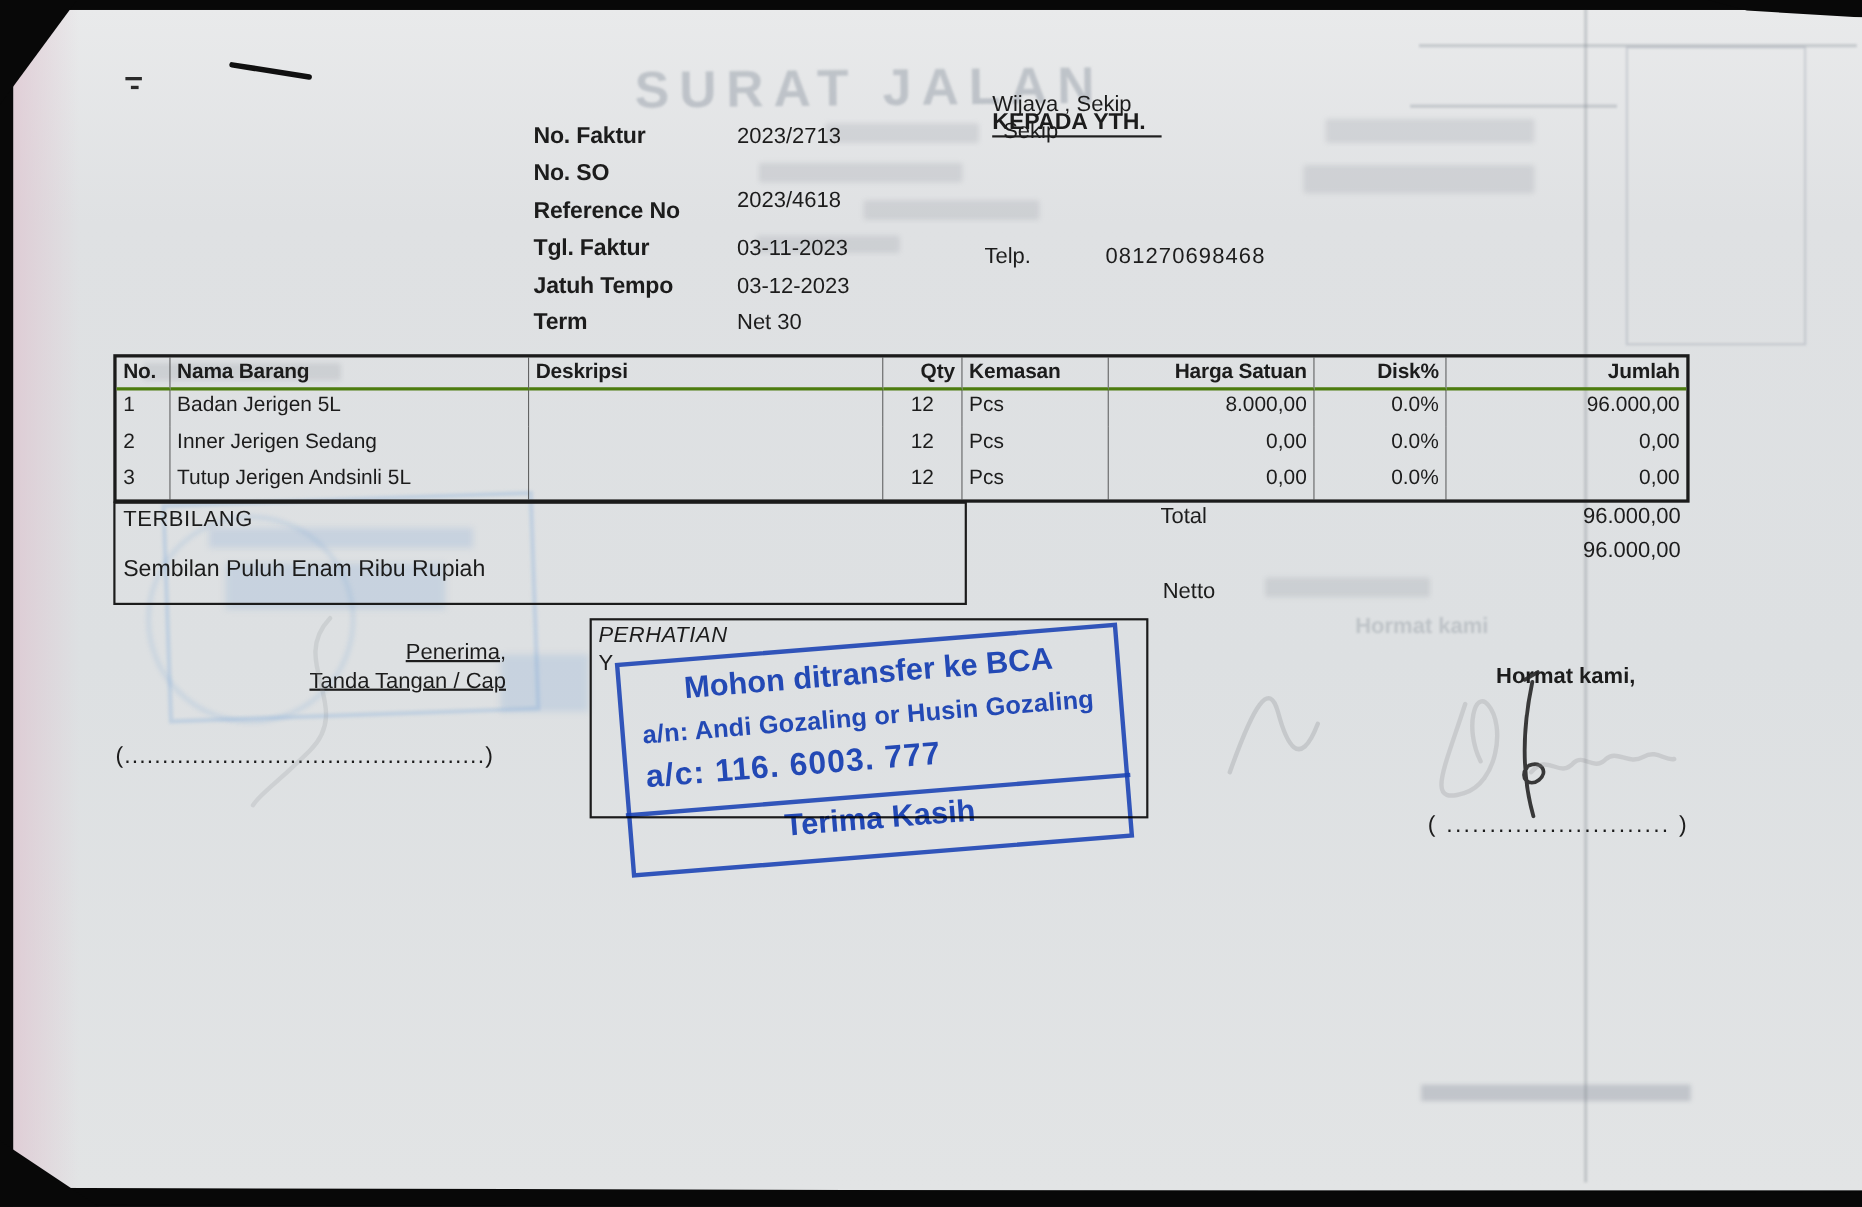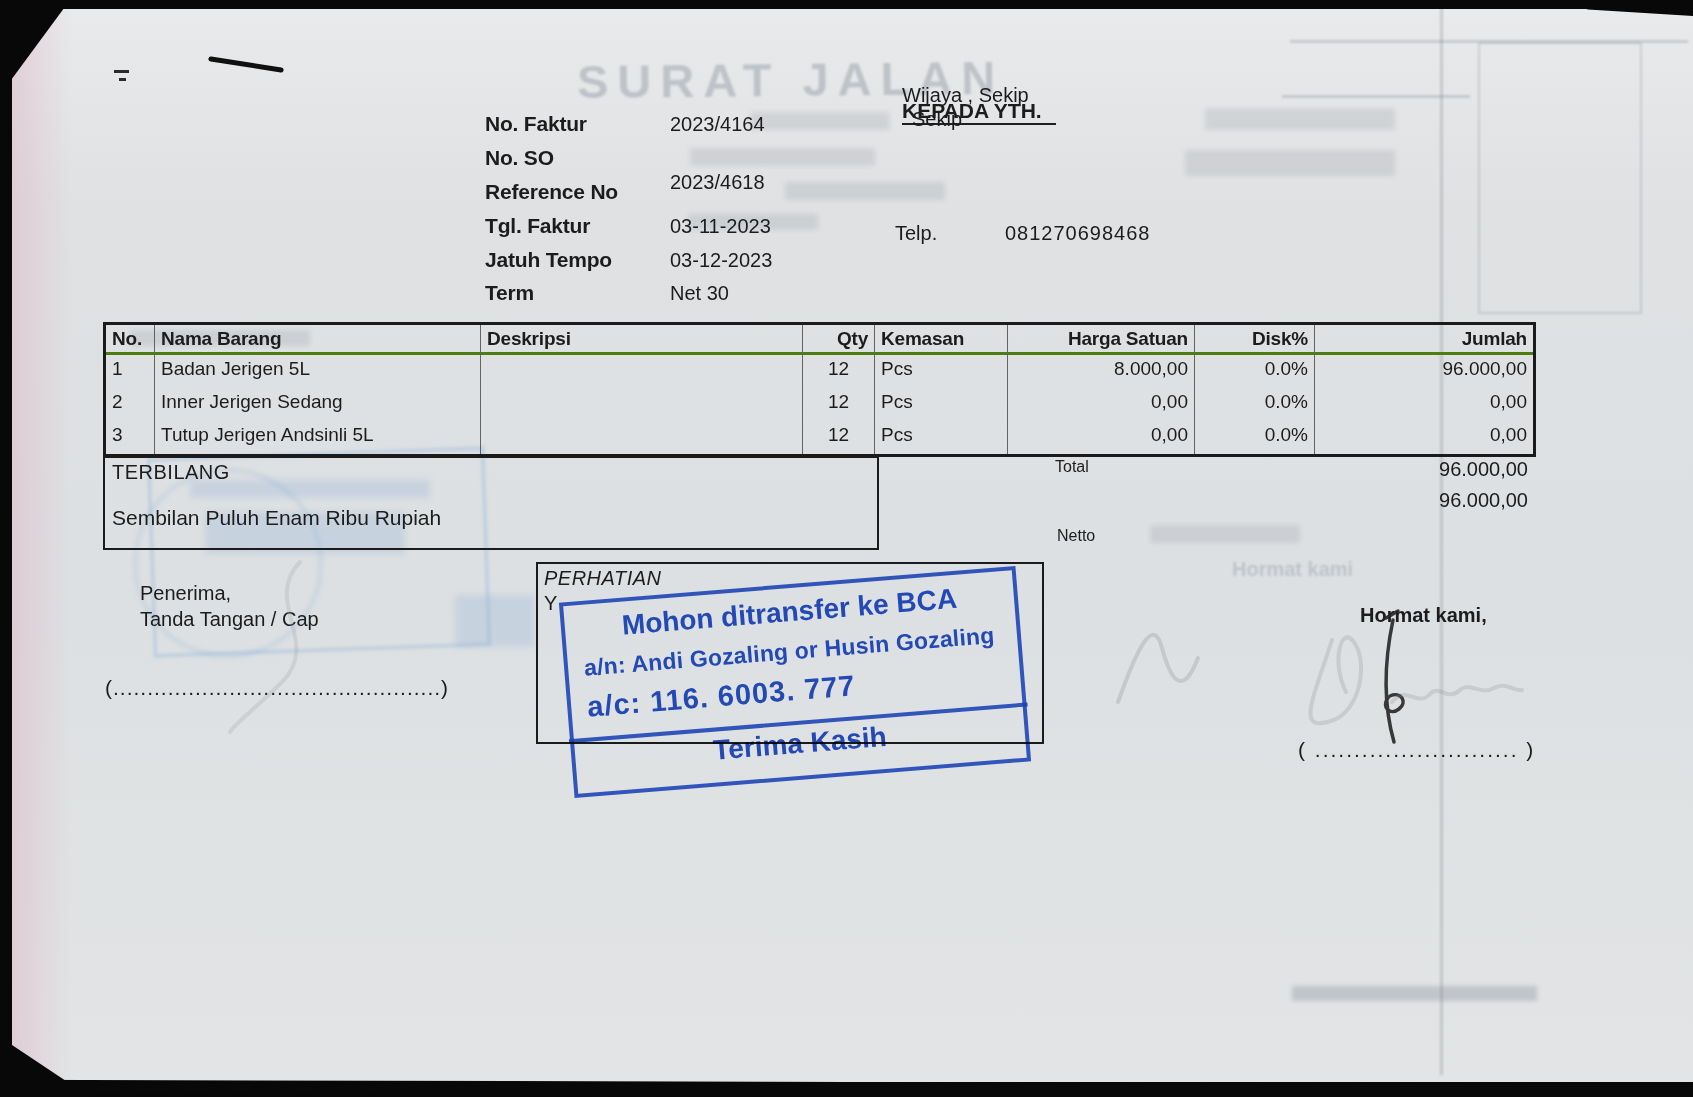--- a/index.html
+++ b/index.html
@@ -60,25 +60,25 @@
     white-space:nowrap;overflow:hidden;}
   .items > div:nth-child(8n){border-right:none;}
   .items .h{font-weight:700;border-bottom:3px solid #4d7c0f;font-size:19px;letter-spacing:-.2px;}
   .ar{text-align:right;}
   .ac{text-align:center;}
 
   
   .terbilang{left:103px;top:456px;width:772px;height:90px;border:2.5px solid #1b1b1b;z-index:3;}
   .terbilang .lbl{position:absolute;left:7px;top:3px;font-size:20px;letter-spacing:.5px;}
   .terbilang .txt{position:absolute;left:7px;top:48px;font-size:21px;}
-  .tot-label{font-size:16px;z-index:3;text-align:right;}
+  .tot-label{font-size:20px;z-index:3;text-align:right;}
   .tot-value{width:210px;text-align:right;font-size:20px;z-index:3;}
 
   
-  .penerima{left:140px;top:580px;width:320px;text-align:left;font-size:20px;line-height:26px;z-index:3;}
+  .penerima{left:140px;top:580px;width:320px;text-align:right;font-size:20px;line-height:26px;z-index:3;text-decoration:underline;}
   .pen-dots{left:105px;top:676px;font-size:21px;letter-spacing:1px;z-index:3;}
   .perhatian{left:536px;top:562px;width:504px;height:178px;border:2.5px solid #1b1b1b;z-index:3;}
   .perhatian .p1{position:absolute;left:6px;top:3px;font-size:20px;letter-spacing:.5px;font-style:italic;}
   .perhatian .p2{position:absolute;left:6px;top:28px;font-size:20px;}
   .hormat{left:1360px;top:604px;font-size:20px;font-weight:600;z-index:3;}
   .hormat-dots{left:1298px;top:738px;font-size:21px;letter-spacing:2px;z-index:3;}
 
   
   .stamp{left:566px;top:584px;width:450px;height:188px;transform:rotate(-4.6deg);
     border:4.5px solid rgba(28,74,203,.88);z-index:6;mix-blend-mode:multiply;
@@ -119,21 +119,21 @@
   <div class="ghost-blue-bar" style="left:205px;top:512px;width:200px;height:42px;"></div>
   <div class="ghost-blue-bar" style="left:455px;top:595px;width:80px;height:52px;"></div>
   <div class="abs ghost-hormat">Hormat kami</div>
   <div class="abs ghost-br"></div>
 
   <div class="abs kepada">KEPADA YTH.</div>
   <div class="abs recip1">Wijaya , Sekip</div>
   <div class="abs recip2">Sekip</div>
 
   <div class="abs meta-label" style="left:485px;top:112px;">No. Faktur</div>
-  <div class="abs meta-value" style="left:670px;top:113px;">2023/4164</div>
+  <div class="abs meta-value" style="left:670px;top:113px;">2023/2713</div>
   <div class="abs meta-label" style="left:485px;top:146px;">No. SO</div>
   <div class="abs meta-value" style="left:670px;top:147px;margin-top:24px;">2023/4618</div>
   <div class="abs meta-label" style="left:485px;top:180px;">Reference No</div>
   <div class="abs meta-value" style="left:670px;top:181px;"></div>
   <div class="abs meta-label" style="left:485px;top:214px;">Tgl. Faktur</div>
   <div class="abs meta-value" style="left:670px;top:215px;">03-11-2023</div>
   <div class="abs meta-label" style="left:485px;top:248px;">Jatuh Tempo</div>
   <div class="abs meta-value" style="left:670px;top:249px;">03-12-2023</div>
   <div class="abs meta-label" style="left:485px;top:281px;">Term</div>
   <div class="abs meta-value" style="left:670px;top:282px;">Net 30</div>

